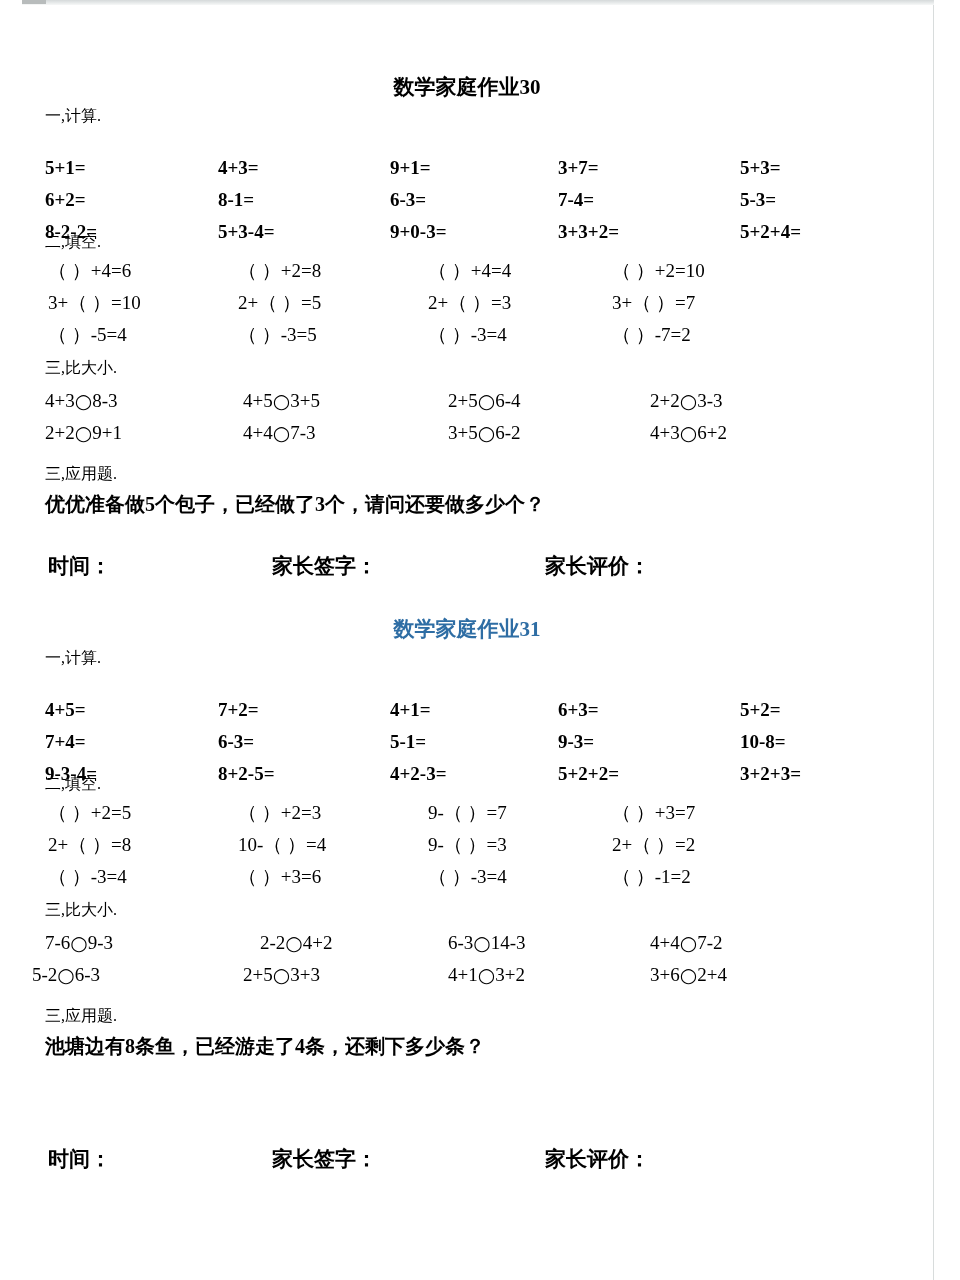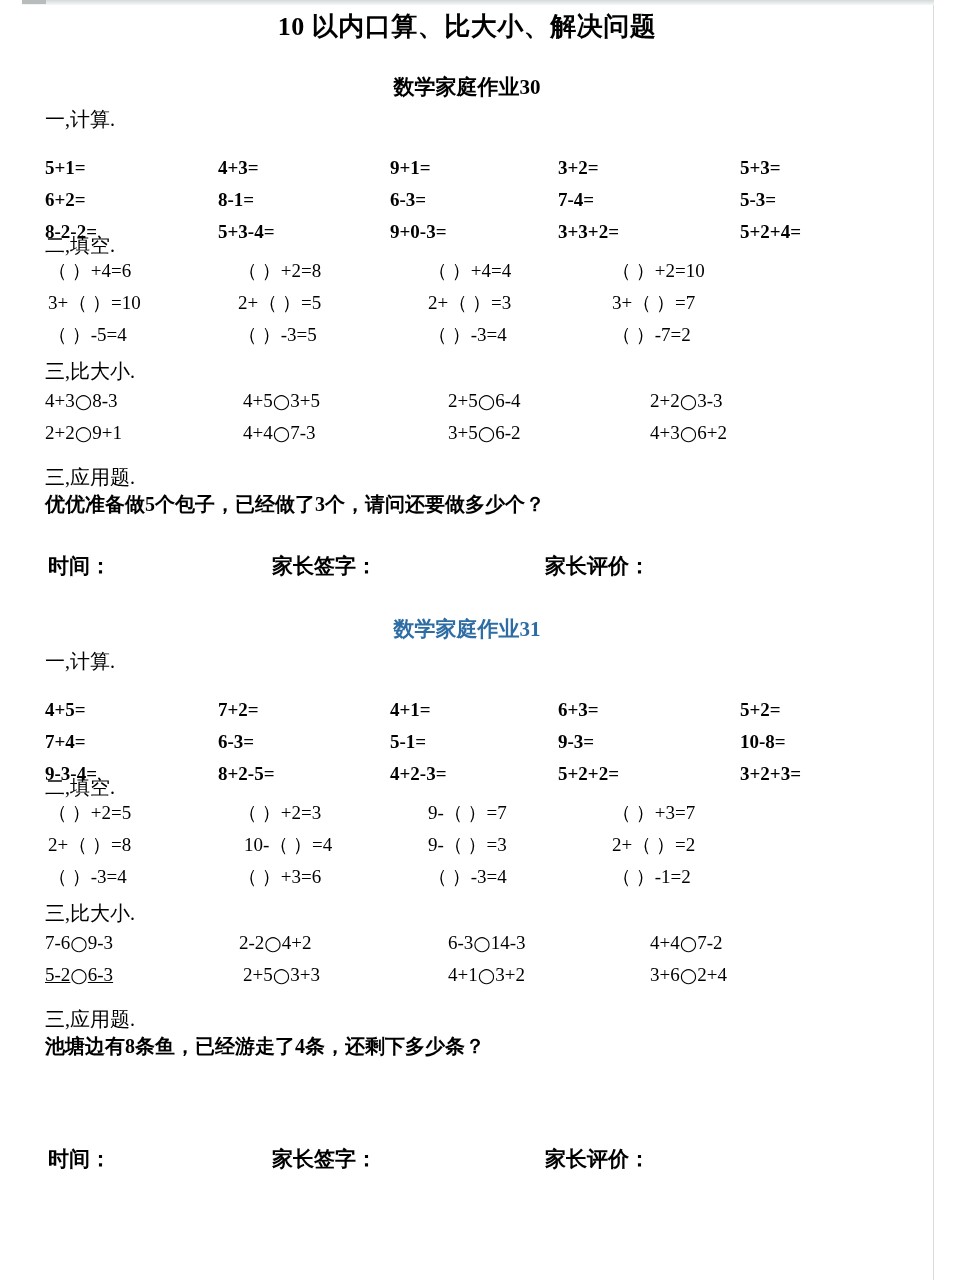--- a/index.html
+++ b/index.html
@@ -70,21 +70,21 @@
     text-align: center;
     font-size: 21px;
     font-weight: bold;
     white-space: nowrap;
   }
   .sheet-title.blue { color: #2e6da4; }
 
   .sec-head {
     position: absolute;
     left: 45px;
-    font-size: 20px;
+    font-size: 16px;
     font-weight: normal;
     white-space: nowrap;
   }
 
   .row {
     position: absolute;
     left: 0;
     width: 934px;
     height: 26px;
   }
@@ -128,30 +128,29 @@
   }
 </style>
 </head>
 <body>
 
 <div class="page">
   <div class="page-top-edge"></div>
   <div class="page-top-tab"></div>
   <div class="page-left-edge"></div>
 
-  <div class="doc-title">10 以内口算、比大小、解决问题</div>
 
   <div id="content">
       <div class="sheet-title" style="top: 73px; color: rgb(0, 0, 0);">数学家庭作业30</div>
       <div class="sec-head" style="top: 106px;">一,计算.</div>
       <div class="row" style="top: 135px;">
         <span class="cell calc" style="left: 45px;">5+1=</span>
         <span class="cell calc" style="left: 218px;">4+3=</span>
         <span class="cell calc" style="left: 390px;">9+1=</span>
-        <span class="cell calc" style="left: 558px;">3+2=</span>
+        <span class="cell calc" style="left: 558px;">3+7=</span>
         <span class="cell calc" style="left: 740px;">5+3=</span>
       </div>
       <div class="row" style="top: 167px;">
         <span class="cell calc" style="left: 45px;">6+2=</span>
         <span class="cell calc" style="left: 218px;">8-1=</span>
         <span class="cell calc" style="left: 390px;">6-3=</span>
         <span class="cell calc" style="left: 558px;">7-4=</span>
         <span class="cell calc" style="left: 740px;">5-3=</span>
       </div>
       <div class="row" style="top: 199px;">
@@ -225,39 +224,39 @@
       </div>
       <div class="sec-head" style="top: 774px;">二,填空.</div>
       <div class="row" style="top: 800px;">
         <span class="cell blank" style="left: 48px;">（  ）+2=5</span>
         <span class="cell blank" style="left: 238px;">（  ）+2=3</span>
         <span class="cell blank" style="left: 428px;">9-（  ）=7</span>
         <span class="cell blank" style="left: 612px;">（  ）+3=7</span>
       </div>
       <div class="row" style="top: 832px;">
         <span class="cell blank" style="left: 48px;">2+（  ）=8</span>
-        <span class="cell blank" style="left: 238px; margin-left: 6px;">10-（  ）=4</span>
+        <span class="cell blank" style="left: 238px;">10-（  ）=4</span>
         <span class="cell blank" style="left: 428px;">9-（  ）=3</span>
         <span class="cell blank" style="left: 612px;">2+（  ）=2</span>
       </div>
       <div class="row" style="top: 864px;">
         <span class="cell blank" style="left: 48px;">（  ）-3=4</span>
         <span class="cell blank" style="left: 238px;">（  ）+3=6</span>
         <span class="cell blank" style="left: 428px;">（  ）-3=4</span>
         <span class="cell blank" style="left: 612px;">（  ）-1=2</span>
       </div>
       <div class="sec-head" style="top: 900px;">三,比大小.</div>
       <div class="row" style="top: 930px;">
         <span class="cell cmp" style="left: 45px;"><span>7-6</span><span class="circ">○</span><span>9-3</span></span>
-        <span class="cell cmp" style="left: 239px;"><span>2-2</span><span class="circ">○</span><span>4+2</span></span>
+        <span class="cell cmp" style="left: 260px;"><span>2-2</span><span class="circ">○</span><span>4+2</span></span>
         <span class="cell cmp" style="left: 448px;"><span>6-3</span><span class="circ">○</span><span>14-3</span></span>
         <span class="cell cmp" style="left: 650px;"><span>4+4</span><span class="circ">○</span><span>7-2</span></span>
       </div>
       <div class="row" style="top: 962px;">
-        <span class="cell cmp" style="left: 45px; text-decoration: underline;"><span>5-2</span><span class="circ">○</span><span>6-3</span></span>
+        <span class="cell cmp" style="left: 32px;"><span>5-2</span><span class="circ">○</span><span>6-3</span></span>
         <span class="cell cmp" style="left: 243px;"><span>2+5</span><span class="circ">○</span><span>3+3</span></span>
         <span class="cell cmp" style="left: 448px;"><span>4+1</span><span class="circ">○</span><span>3+2</span></span>
         <span class="cell cmp" style="left: 650px;"><span>3+6</span><span class="circ">○</span><span>2+4</span></span>
       </div>
       <div class="sec-head" style="top: 1006px;">三,应用题.</div>
       <div class="word-problem" style="top: 1033px;">池塘边有8条鱼，已经游走了4条，还剩下多少条？</div>
       <div class="footer-row" style="top: 1145px;">
         <span class="footer-item" style="left: 48px;">时间：</span>
         <span class="footer-item" style="left: 272px;">家长签字：</span>
         <span class="footer-item" style="left: 545px;">家长评价：</span>

